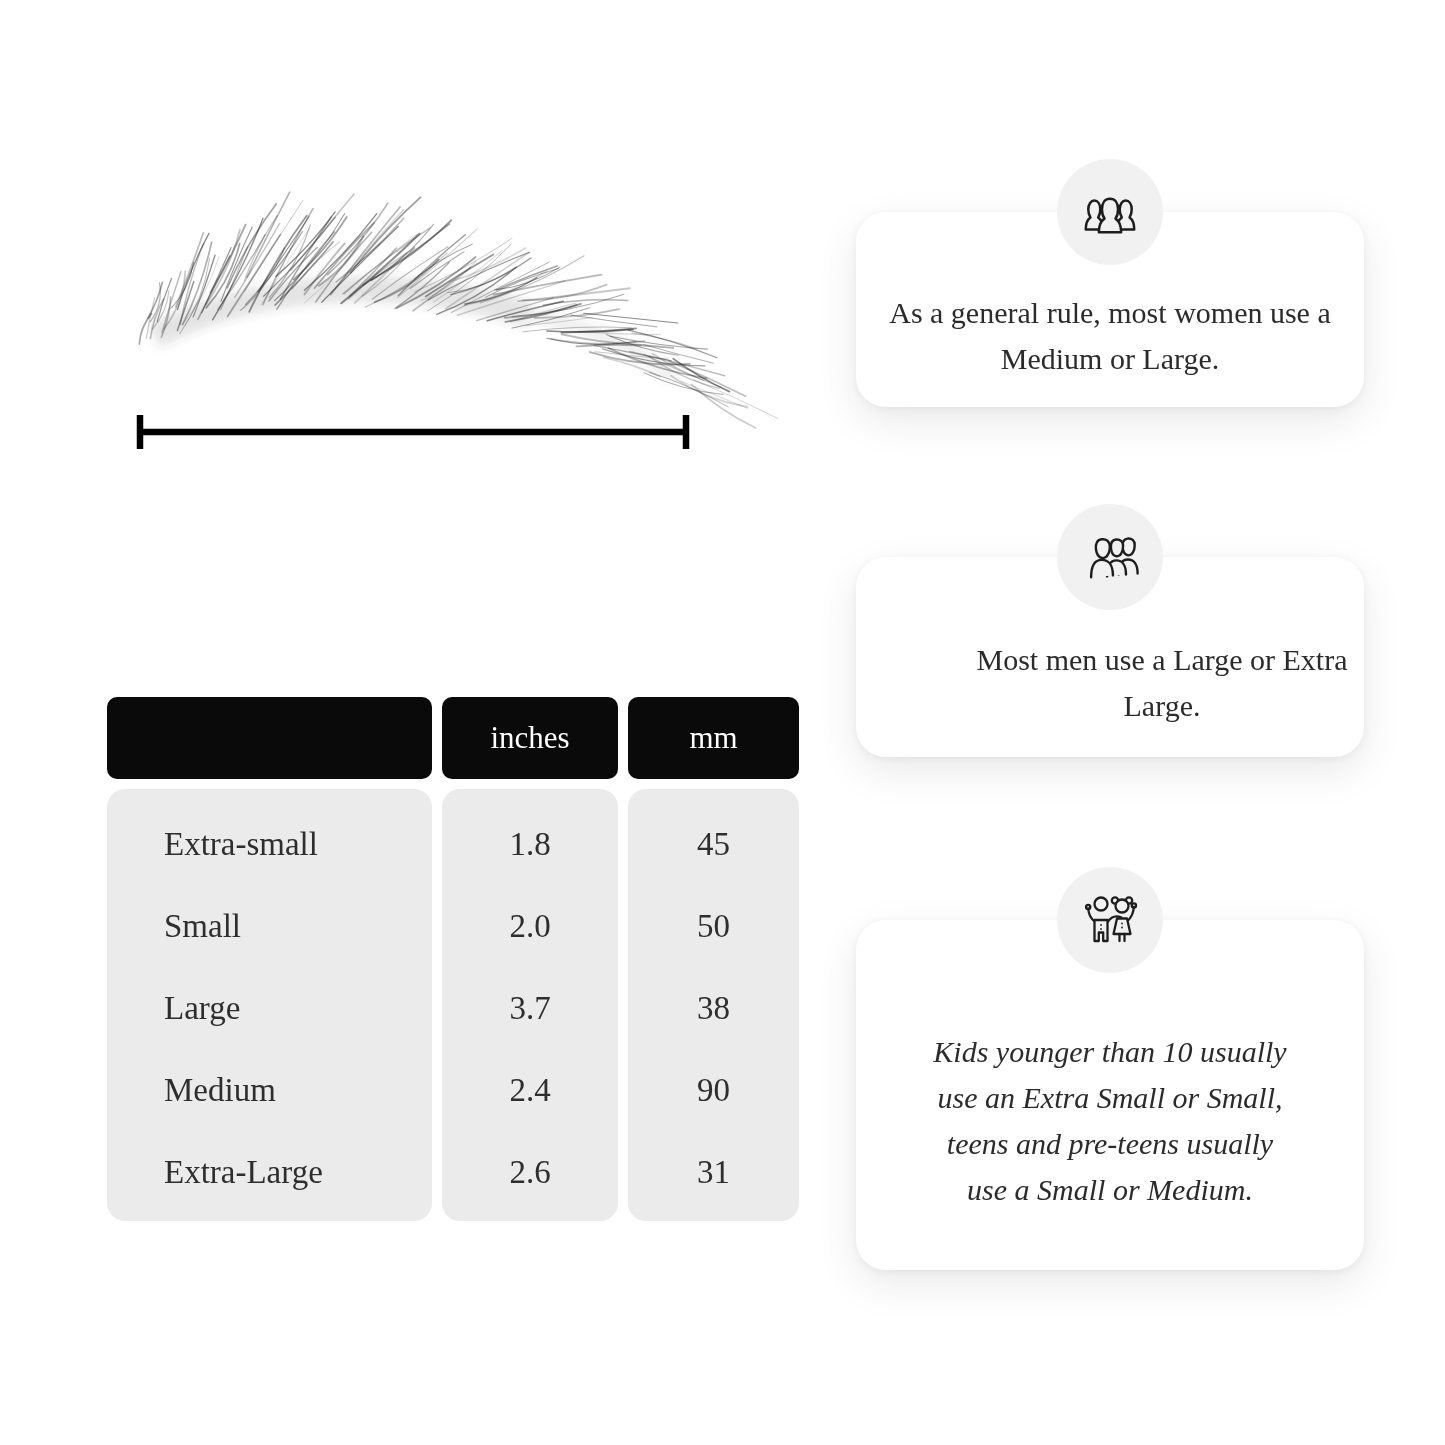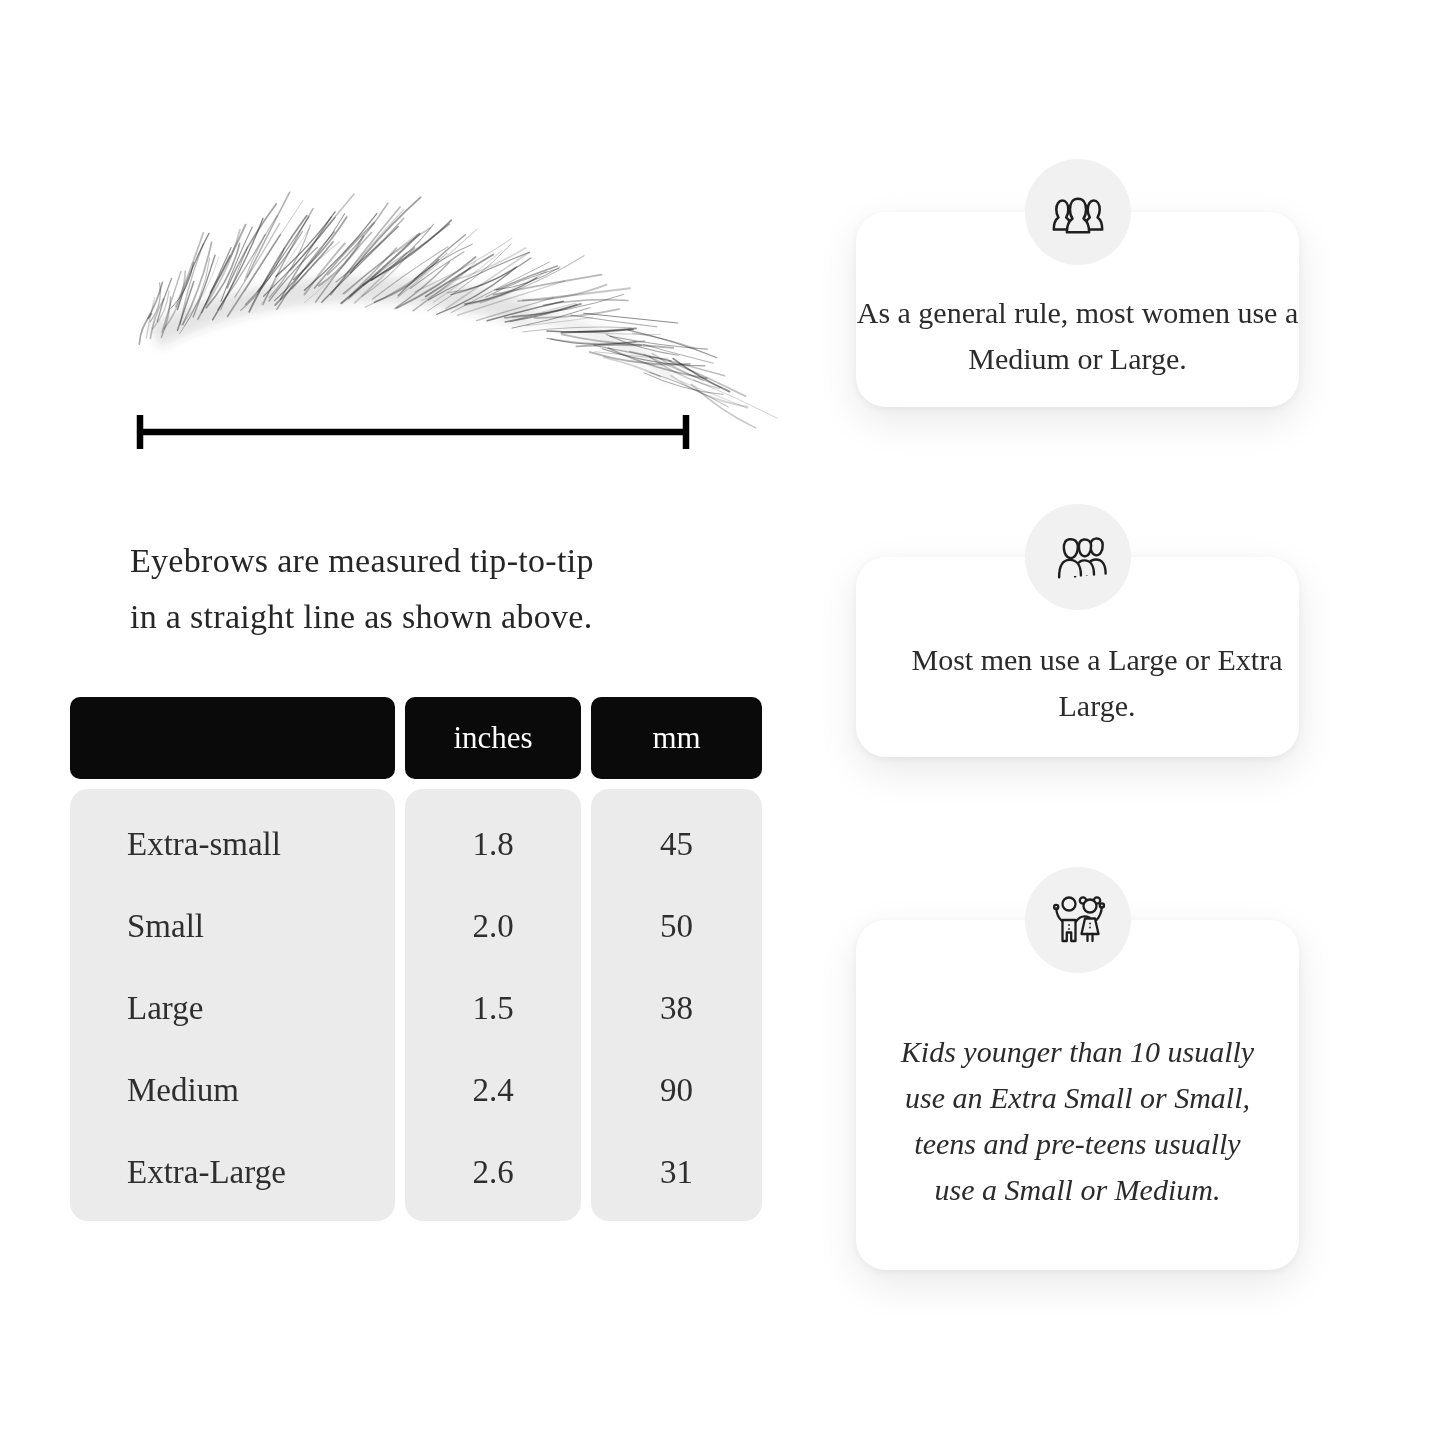--- a/index.html
+++ b/index.html
@@ -10,31 +10,31 @@
   .abs{position:absolute;}
 
   
   #brow-svg{left:108px;top:228px;width:600px;height:200px;overflow:visible;}
   #ruler-svg{left:132px;top:412px;width:562px;height:40px;}
   .caption{left:130px;top:499px;width:660px;font-size:34px;line-height:56px;color:#262626;letter-spacing:.3px;}
   .caption span{display:block;}
 
   
   .tbl{left:70px;top:697px;width:692px;}
-  .tbl-head,.tbl-body{display:grid;grid-template-columns:325px 176px 171px;column-gap:10px;}
+  .tbl-head,.tbl-body{display:grid;grid-template-columns:325px 176px 171px;column-gap:10px;margin-left:37px;}
   .tbl-head{margin-bottom:10px;}
   .hcell{height:82px;background:#0a0a0a;border-radius:10px;color:#ffffff;font-size:31px;
          display:flex;align-items:center;justify-content:center;}
   .bcol{background:#ebebeb;border-radius:18px;padding:14px 0 8px 0;}
   .trow{height:82px;display:flex;align-items:center;font-size:33px;color:#2e2e2e;}
   .lbl{padding-left:57px;}
   .num{justify-content:center;}
 
   
-  .card{left:856px;width:443px;background:#ffffff;border-radius:30px;box-sizing:border-box;
+  .card{left:856px;width:508px;background:#ffffff;border-radius:30px;box-sizing:border-box;
         box-shadow:0 2px 8px rgba(0,0,0,.05),0 14px 42px rgba(0,0,0,.09);
         display:flex;align-items:center;justify-content:center;padding-top:52px;}
   .card1{top:212px;height:195px;}
   .card2{top:557px;height:200px;justify-content:flex-end;}
   .card3{top:920px;height:350px;font-style:italic;}
   .icon-circle{position:absolute;top:-53px;left:50%;transform:translateX(-50%);
                width:106px;height:106px;border-radius:50%;background:#f1f1f1;
                display:flex;align-items:center;justify-content:center;}
   .card-text{font-size:30px;line-height:46px;text-align:center;color:#2b2b2b;}
   .w1{max-width:462px;}
@@ -205,43 +205,39 @@
       <path d="M585.5 151.8 Q628.3 169.3 669.4 190.2" fill="none" stroke="rgba(35,35,35,0.25)" stroke-width="0.81" stroke-linecap="round"></path>
       <path d="M583.4 156.4 Q612.2 183.0 647.6 199.9" fill="none" stroke="rgba(35,35,35,0.25)" stroke-width="1.57" stroke-linecap="round"></path>
     </svg>
 
   <svg id="ruler-svg" class="abs" viewBox="0 0 562 40">
     <line x1="8" y1="20" x2="554" y2="20" stroke="#000" stroke-width="6.5"></line>
     <line x1="8" y1="3" x2="8" y2="37" stroke="#000" stroke-width="6.5"></line>
     <line x1="554" y1="3" x2="554" y2="37" stroke="#000" stroke-width="6.5"></line>
   </svg>
 
-  <p class="abs caption">
-    <span>Eyebrows are measured tip-to-tip</span>
-    <span>in a straight line as shown above.</span>
-  </p>
 
   <div class="abs tbl">
     <div class="tbl-head">
       <div class="hcell"></div>
       <div class="hcell">inches</div>
       <div class="hcell">mm</div>
     </div>
     <div class="tbl-body">
       <div class="bcol">
         <div class="trow lbl">Extra-small</div>
         <div class="trow lbl">Small</div>
         <div class="trow lbl">Large</div>
         <div class="trow lbl">Medium</div>
         <div class="trow lbl">Extra-Large</div>
       </div>
       <div class="bcol">
         <div class="trow num">1.8</div>
         <div class="trow num">2.0</div>
-        <div class="trow num">1.5</div>
+        <div class="trow num">3.7</div>
         <div class="trow num">2.4</div>
         <div class="trow num">2.6</div>
       </div>
       <div class="bcol">
         <div class="trow num">45</div>
         <div class="trow num">50</div>
         <div class="trow num">38</div>
         <div class="trow num">90</div>
         <div class="trow num">31</div>
       </div>

